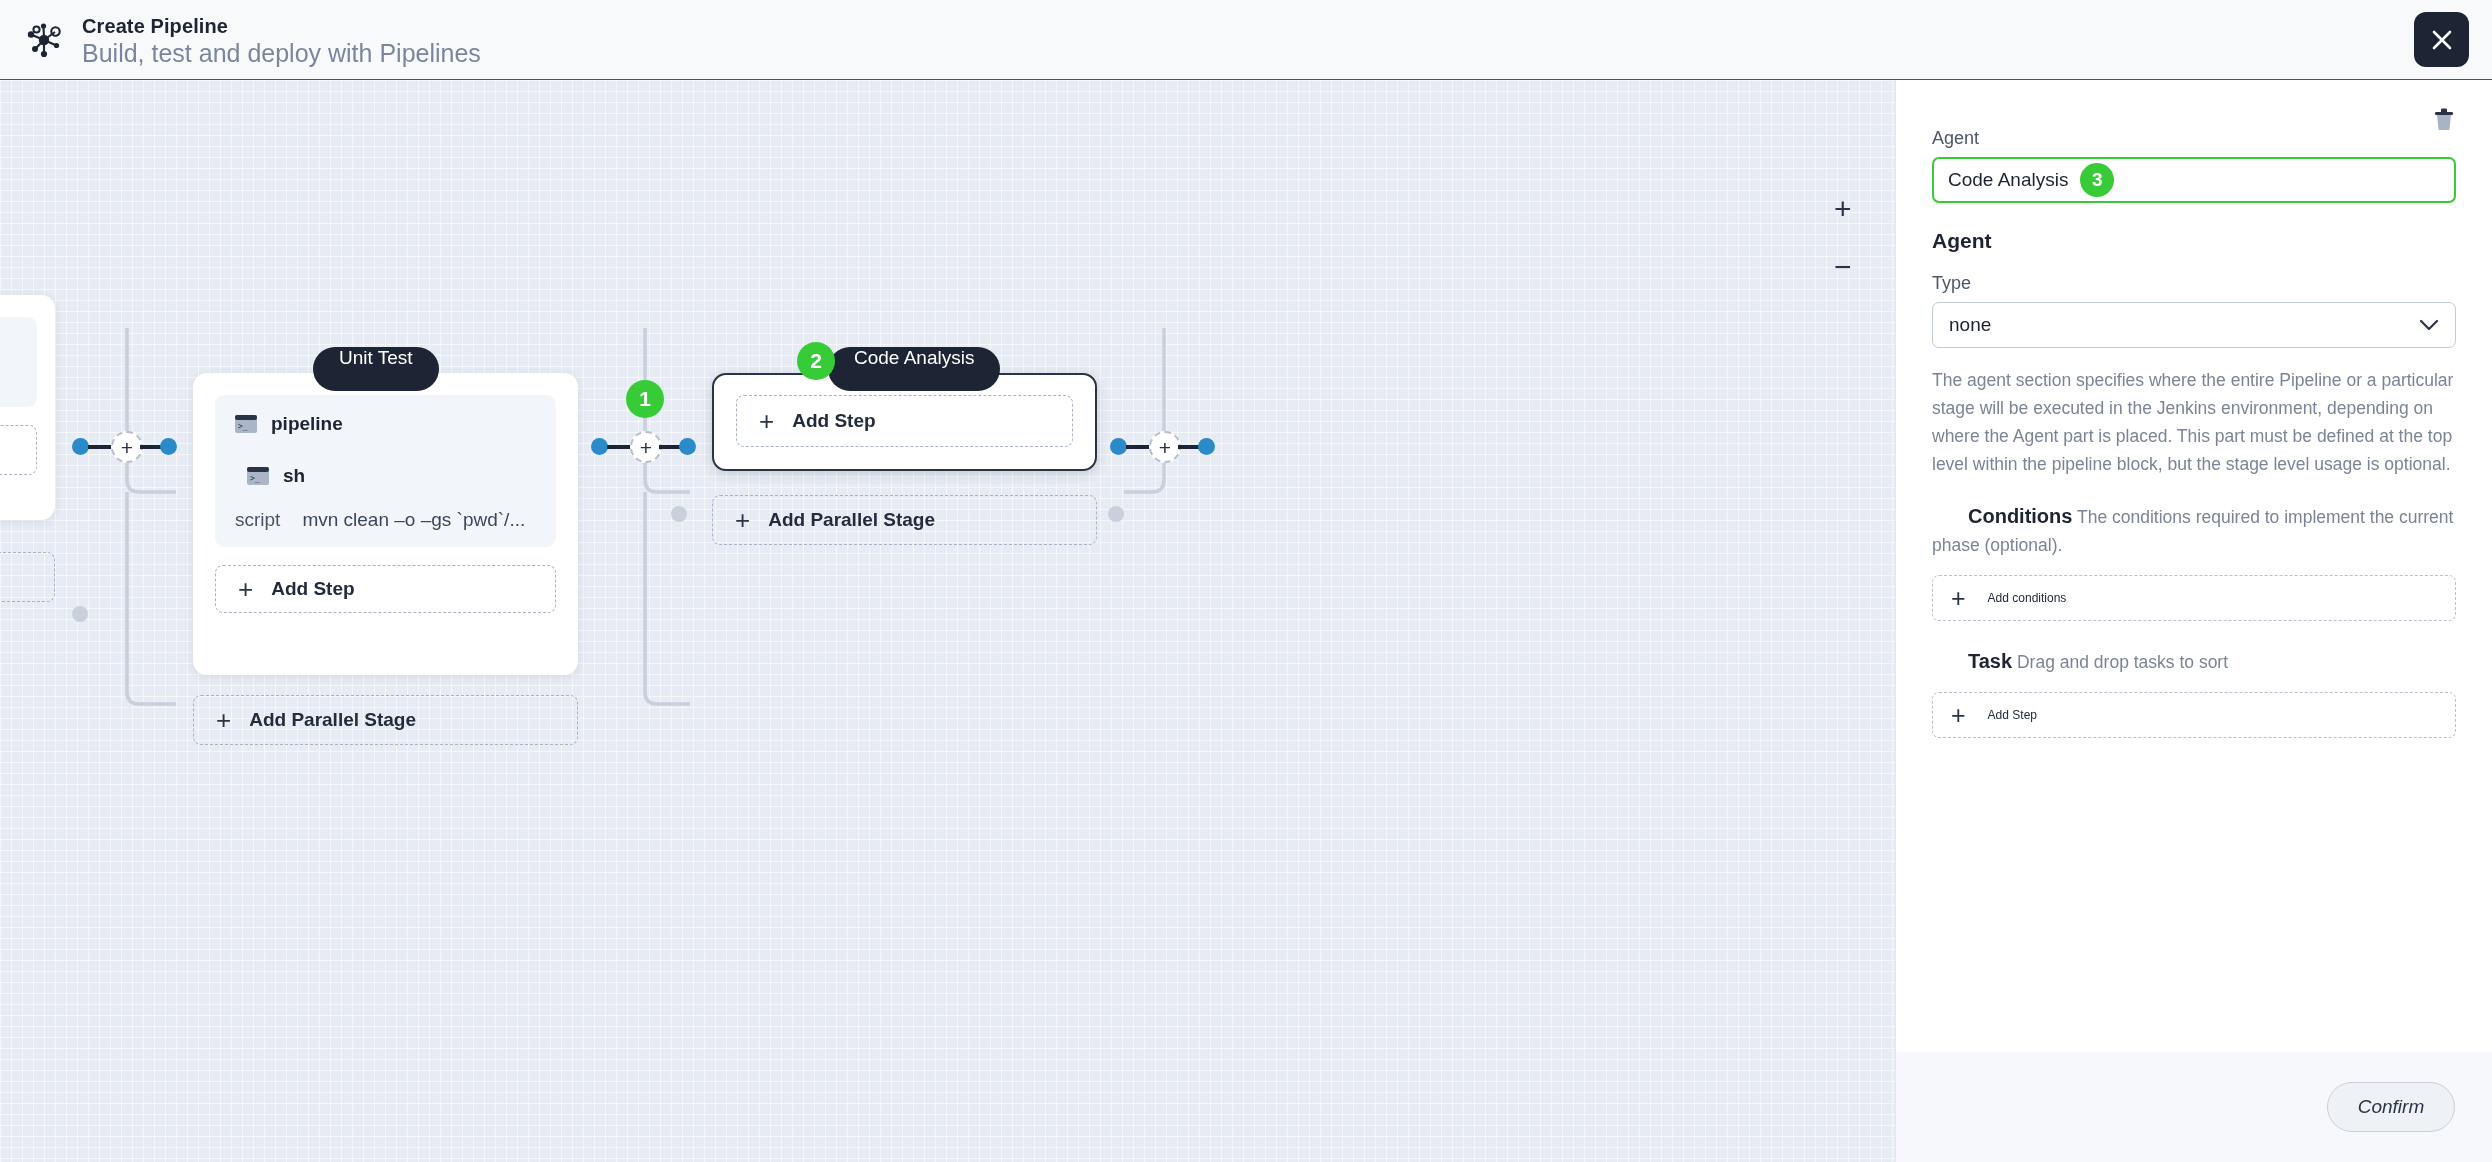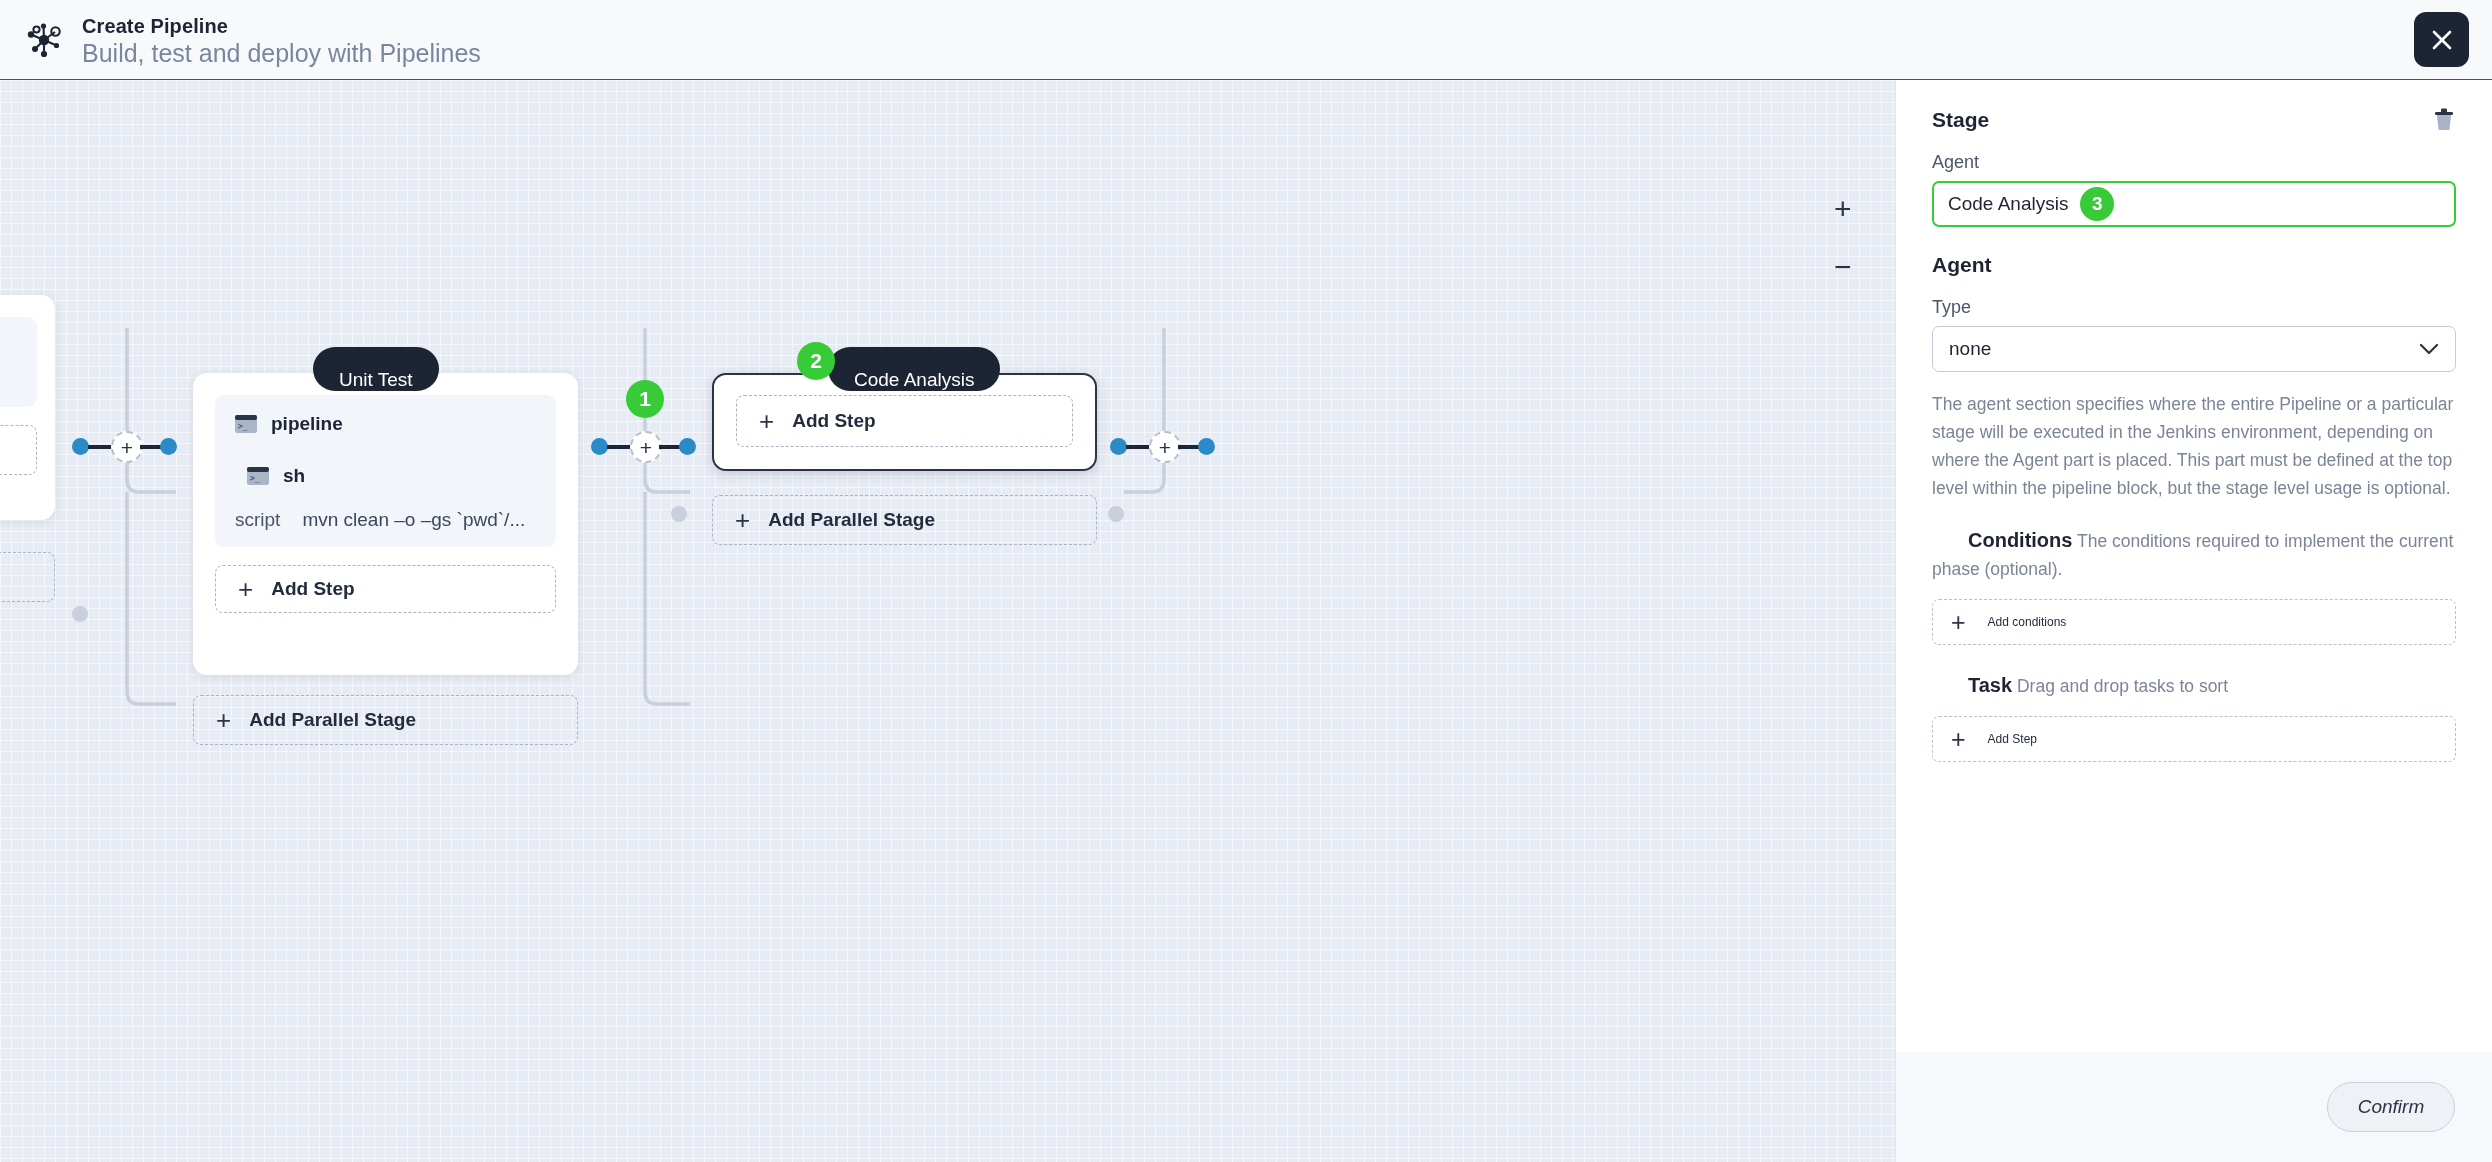--- a/index.html
+++ b/index.html
@@ -86,21 +86,21 @@
   .dashed-btn .plus {
     font-size: 26px; color: #2b3446; line-height: 1; font-weight: 400;
   }
   .dashed-btn .txt {
     font-size: 19px; font-weight: bold; color: #232c3d;
   }
 
   .tooltip-pill {
     position: absolute; background: #1d2433; color: #ffffff;
     border-radius: 22px; height: 44px; display: flex;
-    align-items: flex-end; justify-content: center;
+    align-items: flex-start; justify-content: center;
     padding: 0 26px; font-size: 19px; white-space: nowrap;
     z-index: 6;
   }
 
   .badge {
     position: absolute; width: 38px; height: 38px; border-radius: 50%;
     background: #37cc37; color: #ffffff;
     display: flex; align-items: center; justify-content: center;
     font-size: 21px; font-weight: bold; z-index: 9;
   }
@@ -321,21 +321,20 @@
   <div class="conn-line" style="left:1126px; top:365px; width:26px;"></div>
   <div class="conn-plus" style="left:1149px; top:351px;">+</div>
   <div class="conn-line" style="left:1178px; top:365px; width:26px;"></div>
   <div class="conn-dot" style="left:1198px; top:358px;"></div>
   <div class="gray-dot" style="left:1108px; top:426px;"></div>
 </div>
 
 <div class="panel">
   <div class="panel-body">
 
-    <div class="sec-title">Stage</div>
     <div class="trash-btn">
       <svg width="24" height="26" viewBox="0 0 24 26">
         <rect x="3" y="6" width="18" height="3" rx="1.2" fill="#2b3446"></rect>
         <rect x="9" y="2.5" width="6" height="4" rx="1.2" fill="#2b3446"></rect>
         <path d="M5 9 h14 l-1.6 15 h-10.8 z" fill="#a8b4c6"></path>
       </svg>
     </div>
 
     <div class="field-label">Agent</div>
     <div class="text-input">

